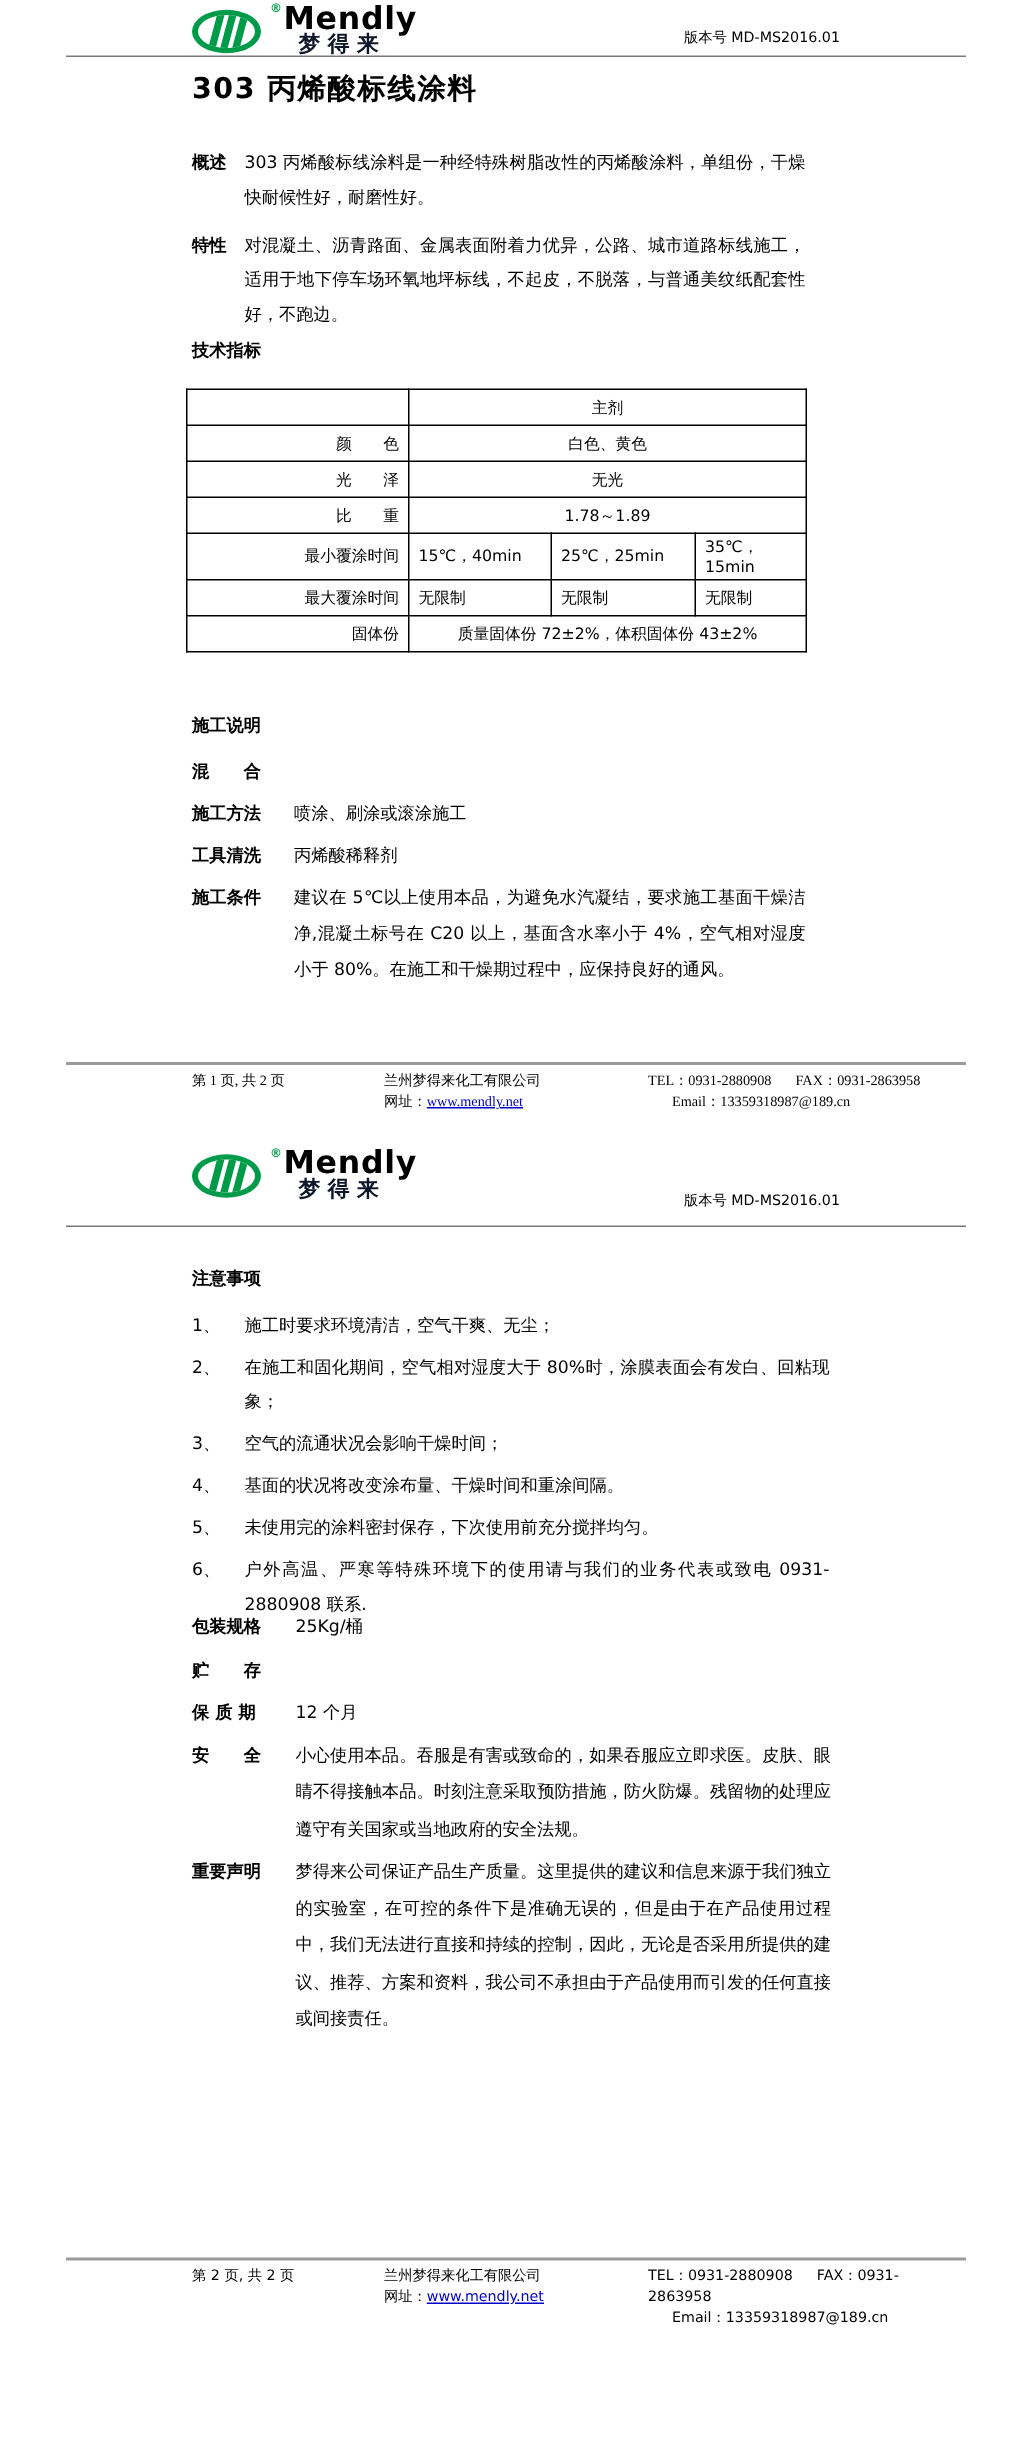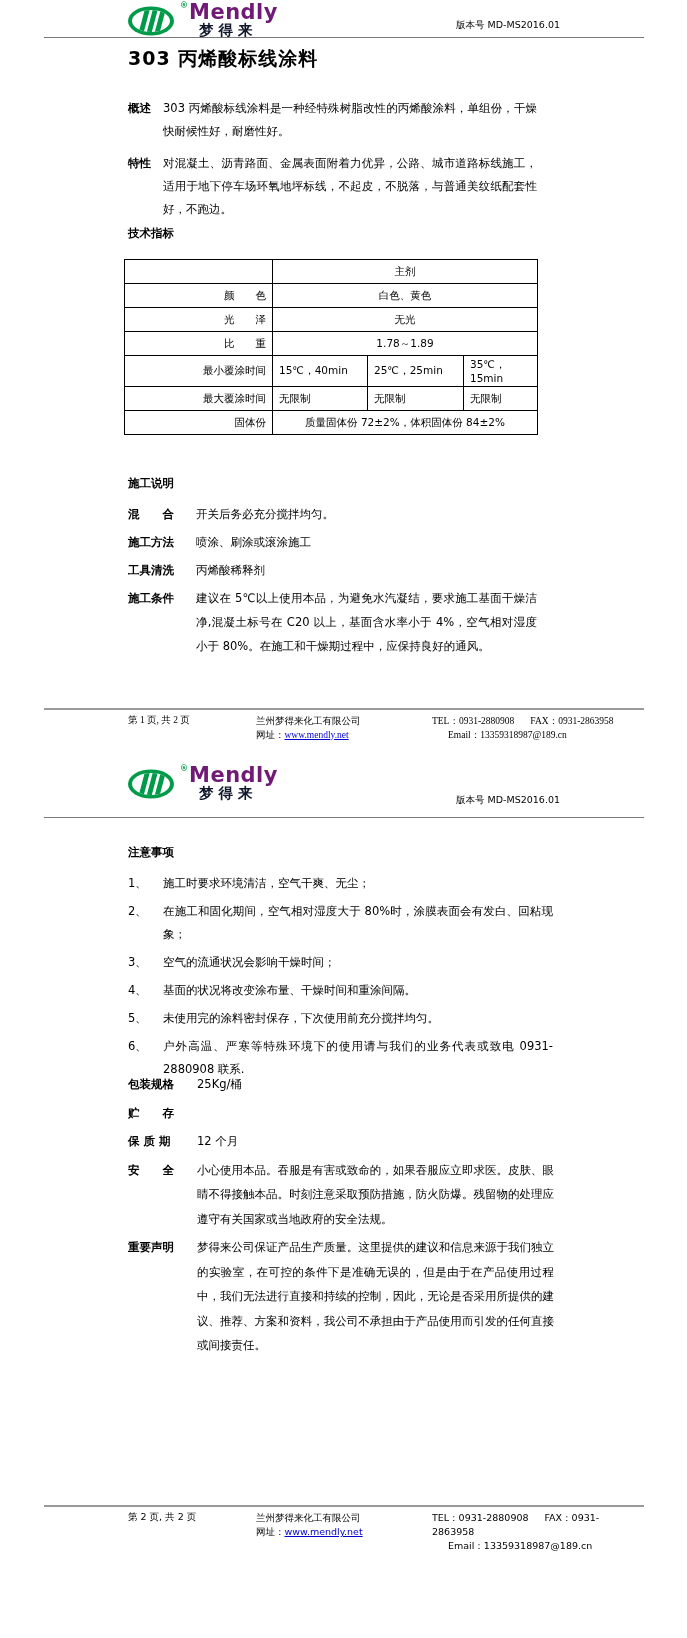--- a/index.html
+++ b/index.html
@@ -6,21 +6,21 @@
   html,body { background:#ffffff; }
   .sheet {
     position:relative; width:687px; height:1638px; margin:0 auto;
     background:#fff; color:#000; overflow:hidden;
     font-family:"DejaVu Sans","Liberation Sans",sans-serif;
   }
   .rule { position:absolute; left:44px; width:600px; border-top:1px solid #7a7a7a; }
   .frule { border-top:2px solid #9a9a9a; }
   .logo { position:absolute; left:127px; display:flex; align-items:flex-start; }
   .logo .reg { color:#009b48; font-size:8px; margin:-1px 1px 0 1px; font-weight:bold; }
-  .word .en { color:#701a75; font-weight:bold; font-size:21px; line-height:20px; letter-spacing:0.5px; font-style:normal; }
+  .word .en { color:#000000; font-weight:bold; font-size:21px; line-height:20px; letter-spacing:0.5px; font-style:normal; }
   .word .cn { color:#0f172a; font-weight:bold; font-size:14.5px; line-height:16px; letter-spacing:5px; margin-left:10px; }
   .version { position:absolute; right:127px; font-size:9.5px; white-space:nowrap; }
   .title { position:absolute; left:128px; font-size:19px; font-weight:bold; letter-spacing:1px; }
   .h3 { font-size:11.5px; font-weight:bold; }
   .sec { position:absolute; left:128px; width:409px; display:flex; font-size:11.5px; }
   .sec .lbl { flex:none; width:35px; font-weight:bold; line-height:23px; }
   .sec .txt { flex:1; line-height:23px; text-align:justify; }
   table.tech { position:absolute; left:124px; top:259px; width:414px; border-collapse:collapse; table-layout:fixed; font-size:10.5px; }
   table.tech td { border:1px solid #000; height:24px; padding:2px 6px; vertical-align:middle; }
   table.tech td.lblcell { font-weight:normal; text-align:right; padding-left:8px; }
@@ -121,30 +121,29 @@
       <td>35℃，15min</td>
     </tr>
     <tr>
       <td class="lblcell">最大覆涂时间</td>
       <td>无限制</td>
       <td>无限制</td>
       <td>无限制</td>
     </tr>
     <tr>
       <td class="lblcell">固体份</td>
-      <td class="ctr" colspan="3">质量固体份 72±2%，体积固体份 84±2%</td>
+      <td class="ctr" colspan="3">质量固体份 72±2%，体积固体份 43±2%</td>
     </tr>
   </tbody>
     </table>
 
   <div class="cons">
     <div class="h3">施工说明</div>
     <div class="citem">
       <div class="clbl">混　　合</div>
-      <div class="ctxt">开关后务必充分搅拌均匀。</div>
     </div>
     <div class="citem">
       <div class="clbl">施工方法</div>
       <div class="ctxt">喷涂、刷涂或滚涂施工</div>
     </div>
     <div class="citem">
       <div class="clbl">工具清洗</div>
       <div class="ctxt">丙烯酸稀释剂</div>
     </div>
     <div class="citem">

